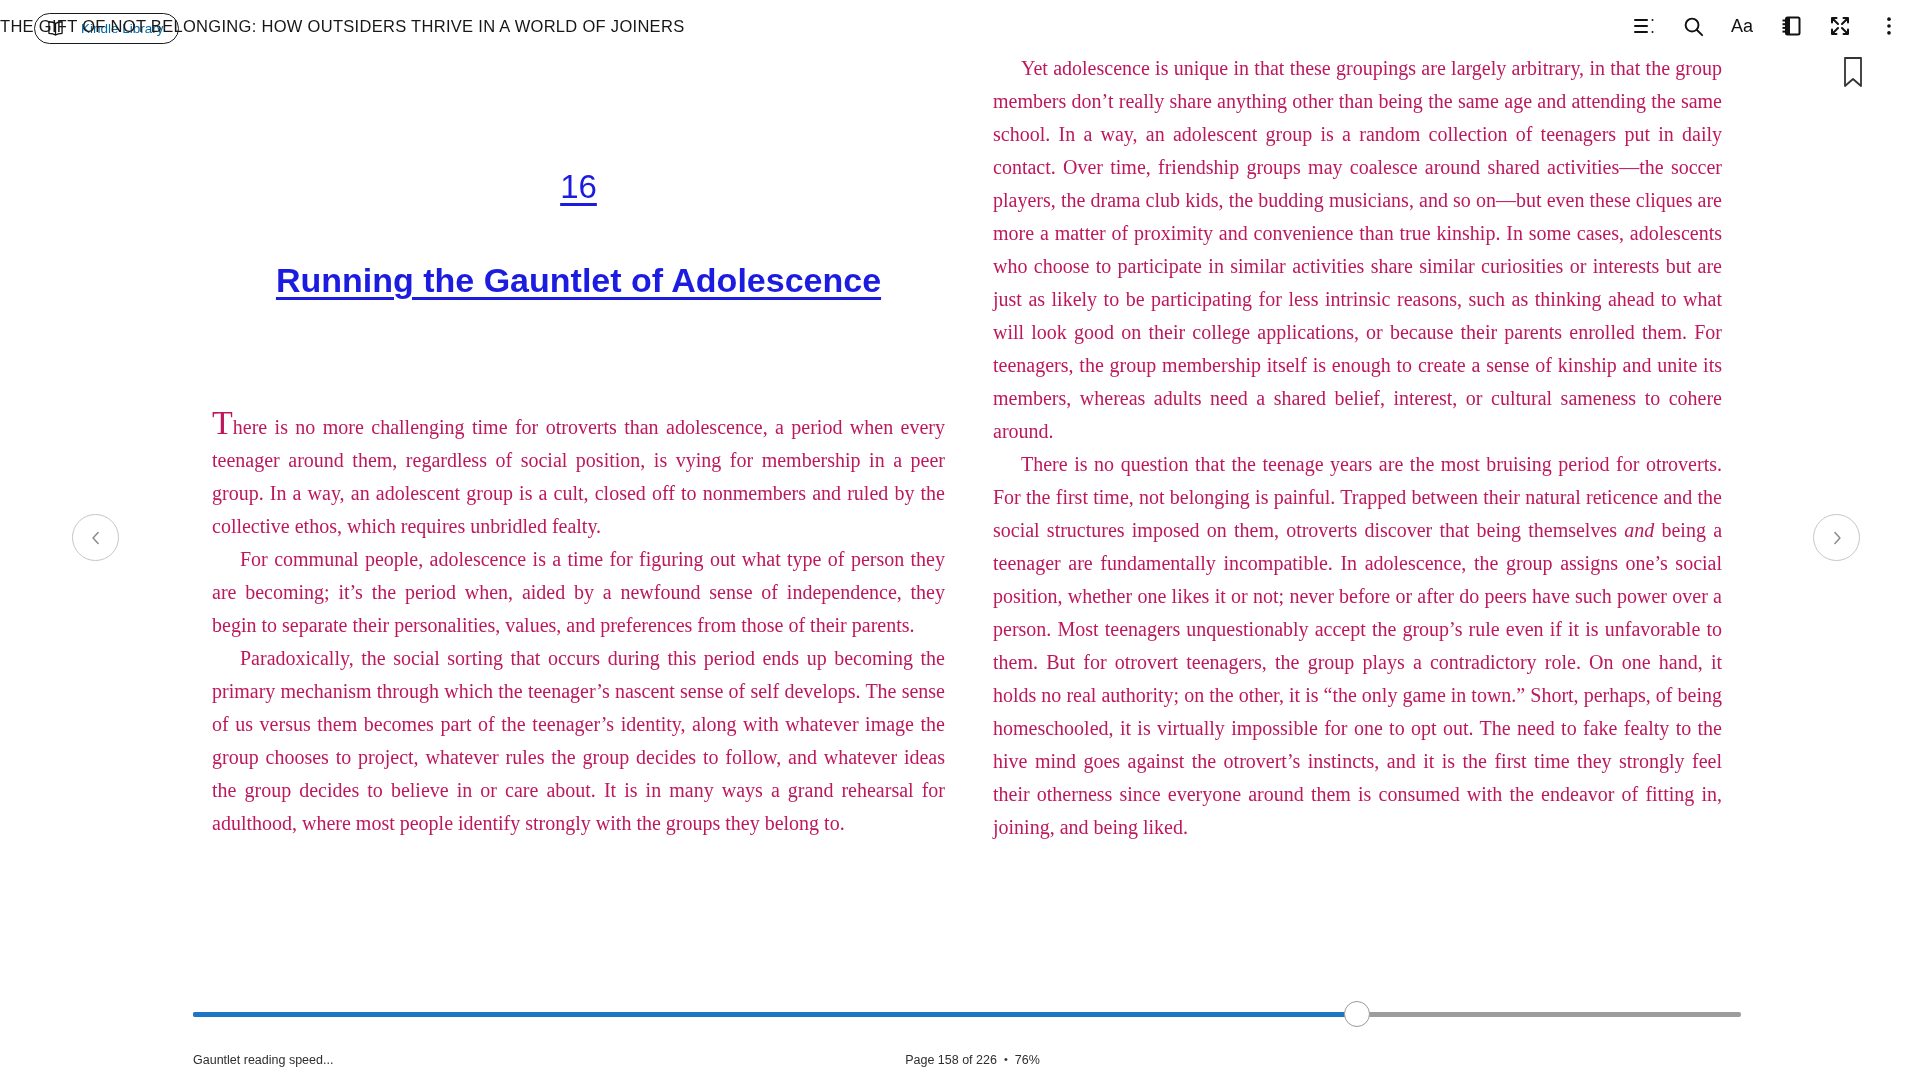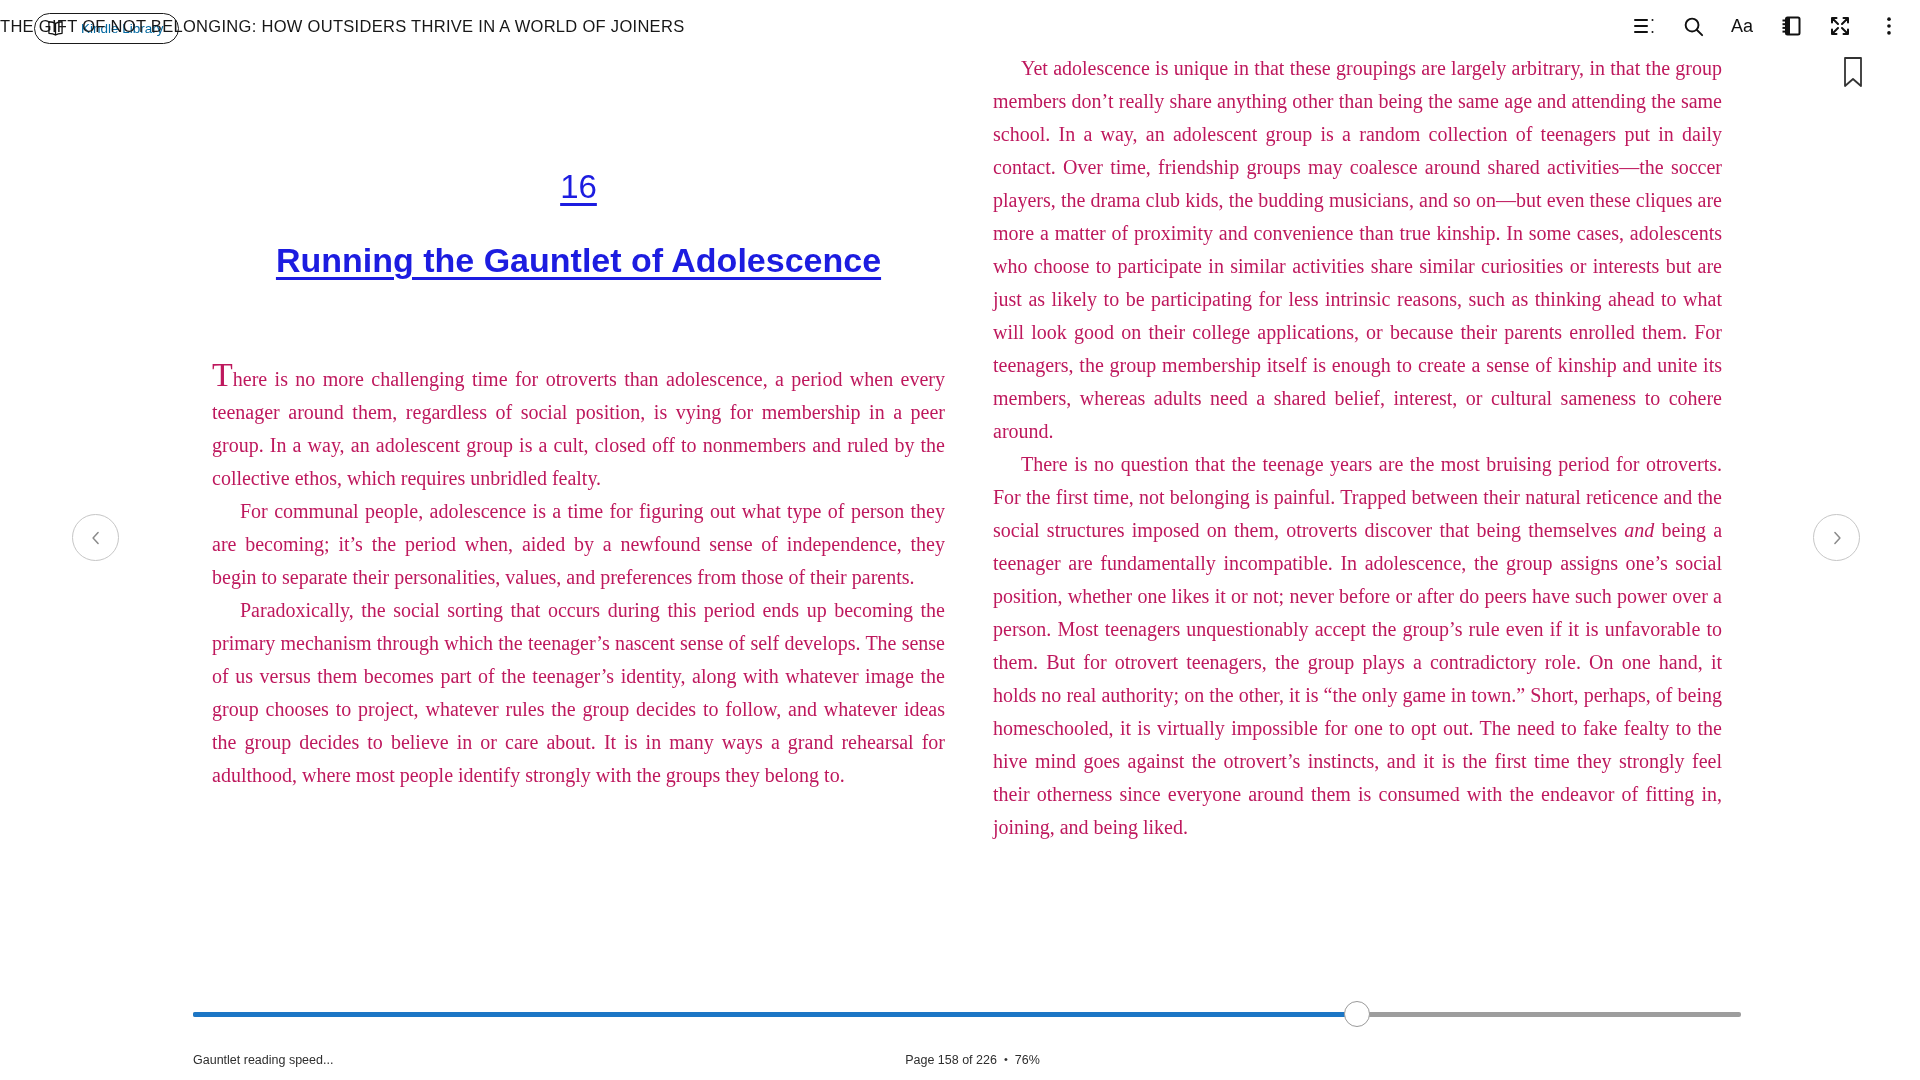--- a/index.html
+++ b/index.html
@@ -40,24 +40,24 @@
   .nav-right { left: 1813px; }
 
   
   .col { position: absolute; font-family: "Liberation Serif", "DejaVu Serif", serif; }
   .col-left  { left: 212px; top: 140px; width: 733px; }
   .col-right { left: 993px; top: 52px;  width: 729px; }
 
   .chap-num, .chap-title { text-align: center; font-family: "Liberation Sans", sans-serif; }
   .chap-num a, .chap-title a { color: var(--link-blue); text-decoration: underline; text-underline-offset: 5px; cursor: pointer; }
   .chap-num   { margin-top: 28px; font-size: 33px; font-weight: 500; }
-  .chap-title { margin-top: 35px; font-size: 34px; font-weight: 600; }
+  .chap-title { margin-top: 55px; font-size: 34px; font-weight: 600; }
 
   .body-text { font-size: 20px; line-height: 33px; text-align: justify; color: #be185d; }
-  .col-left .body-text { margin-top: 78px; }
+  .col-left .body-text { margin-top: 106px; }
   .body-text p { text-indent: 28px; }
   .body-text p.no-indent { text-indent: 0; }
   .dropcap { font-size: 34px; line-height: 1; font-weight: 400; }
   .ital { font-style: italic; margin-top: 25px; }
 
   
   .progress { position: absolute; left: 193px; top: 1012px; width: 1548px; height: 5px; background: #9d9d9d; border-radius: 2px; cursor: pointer; }
   .progress-fill { position: absolute; left: 0; top: 0; height: 5px; background: var(--progress-blue); border-radius: 2px 0 0 2px; }
   .progress-knob {
     position: absolute; top: -11px; width: 26px; height: 26px; margin-left: -13px;

